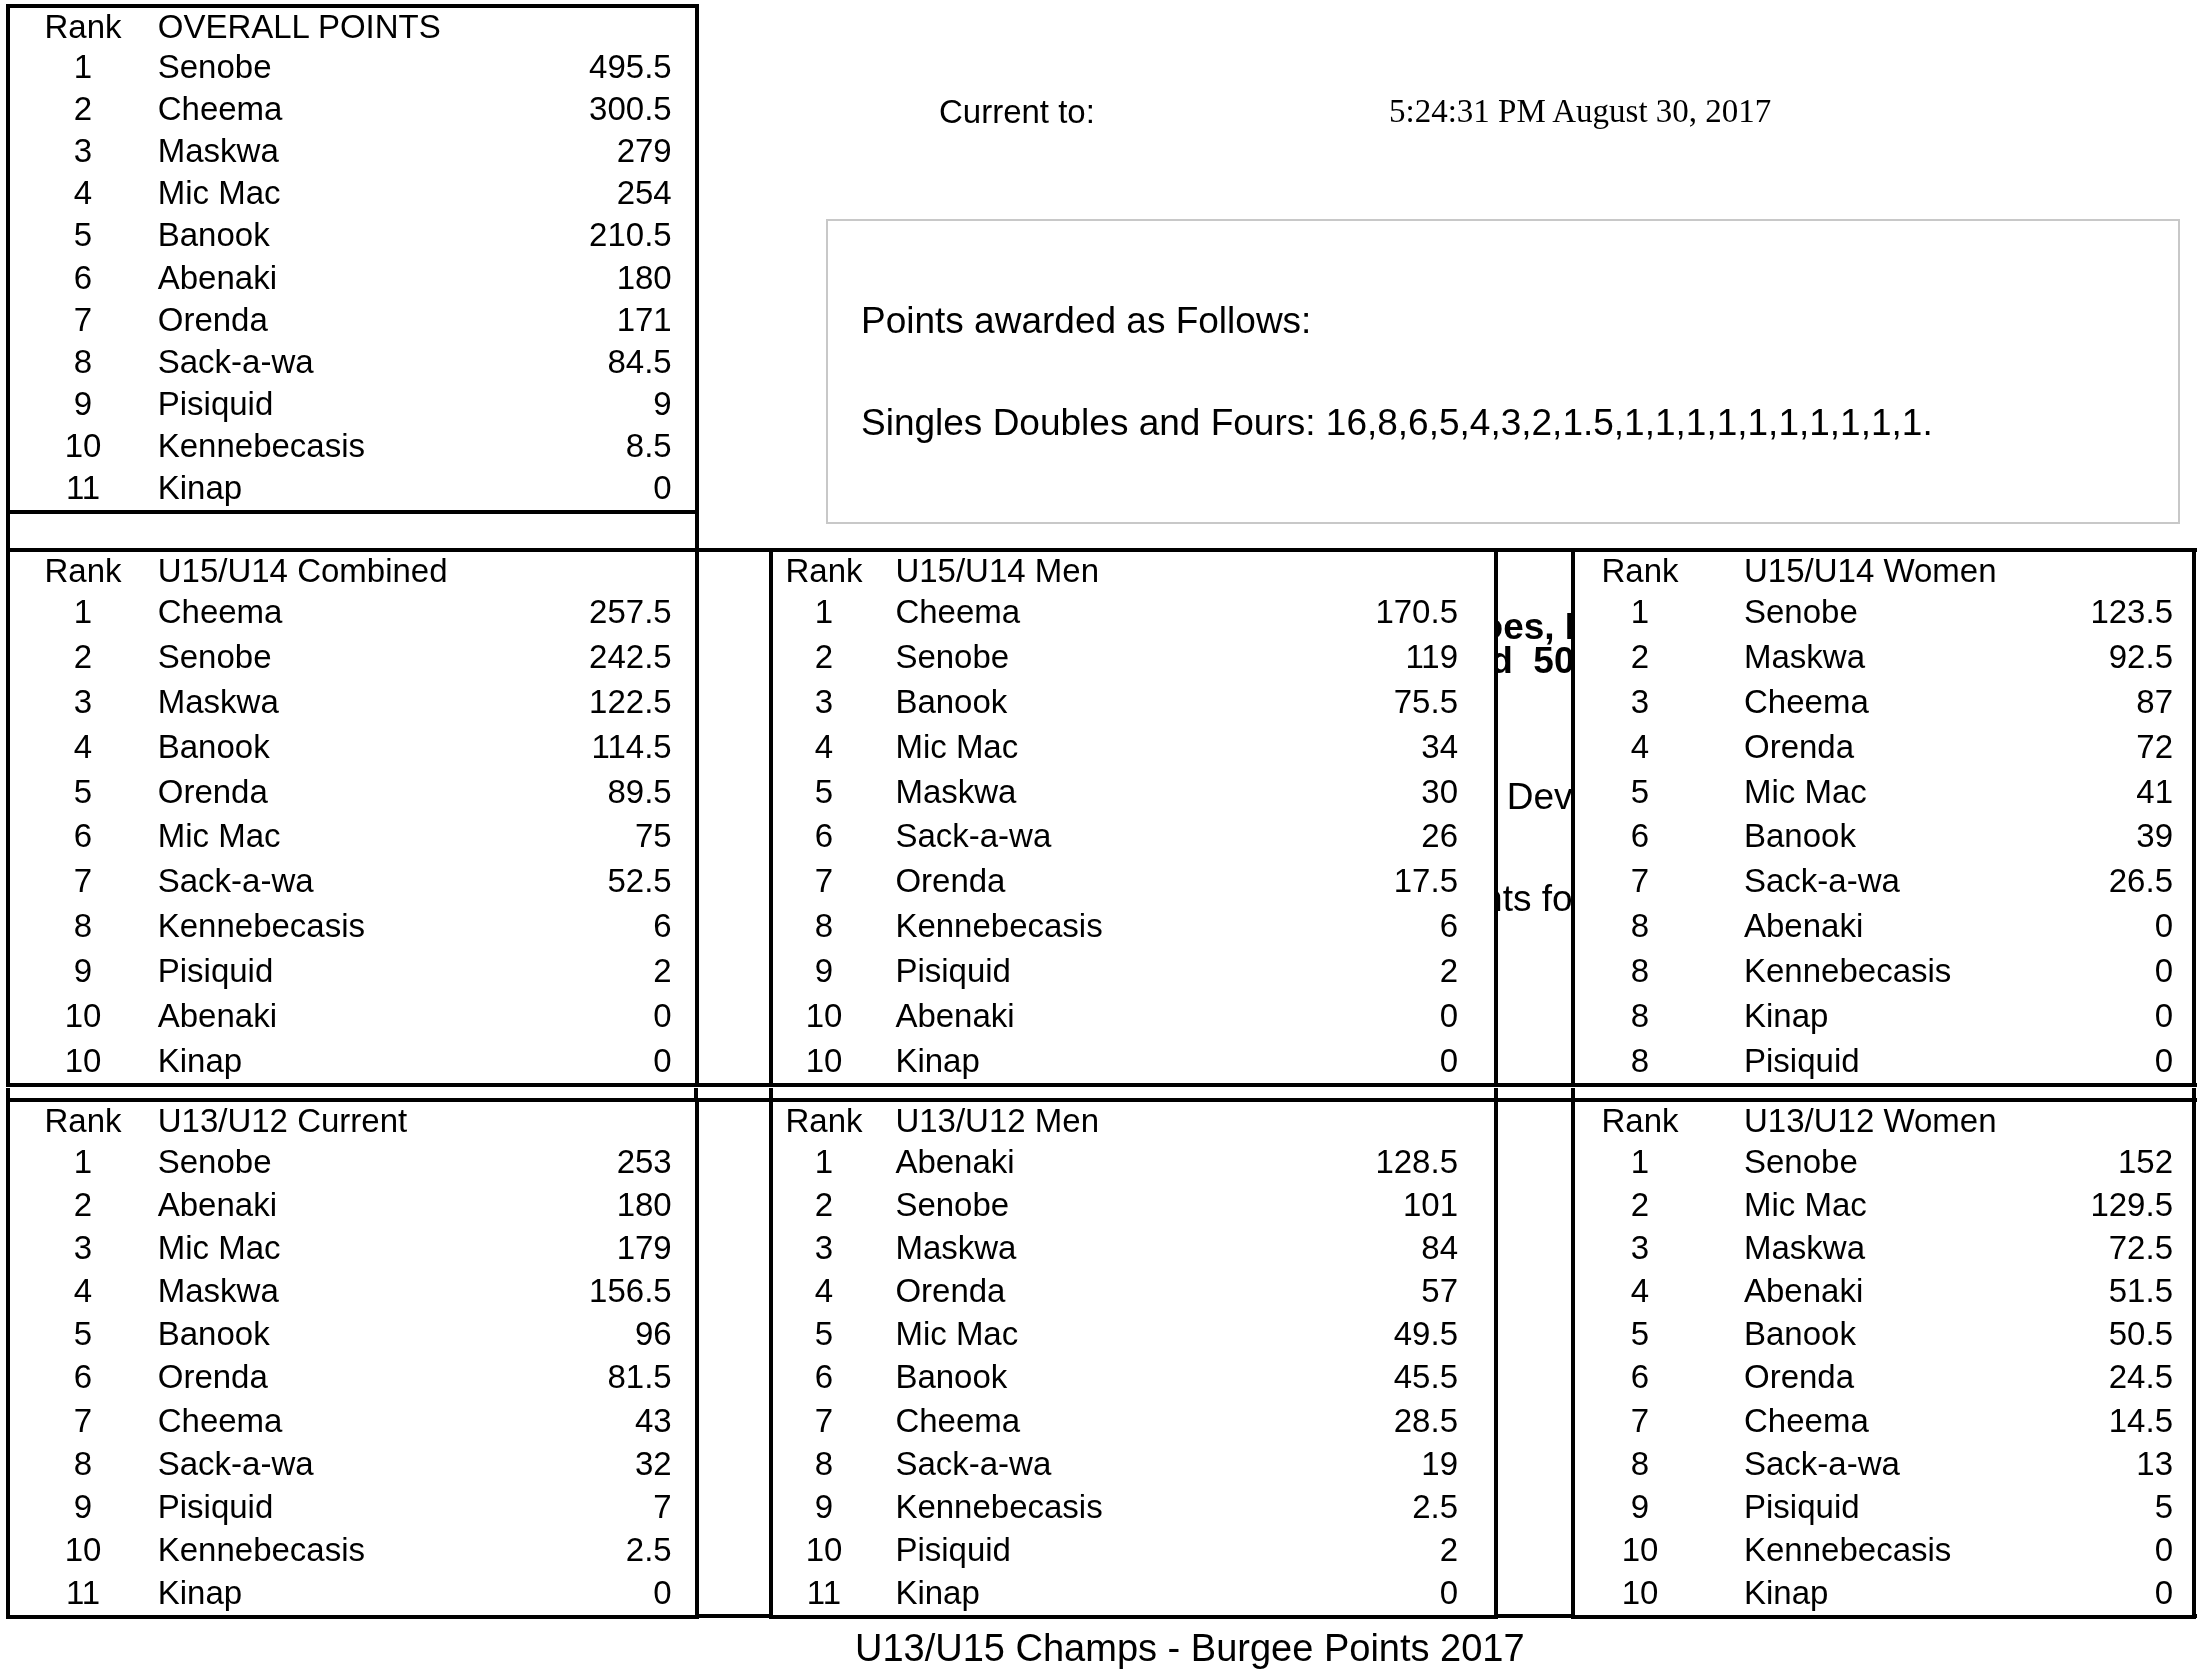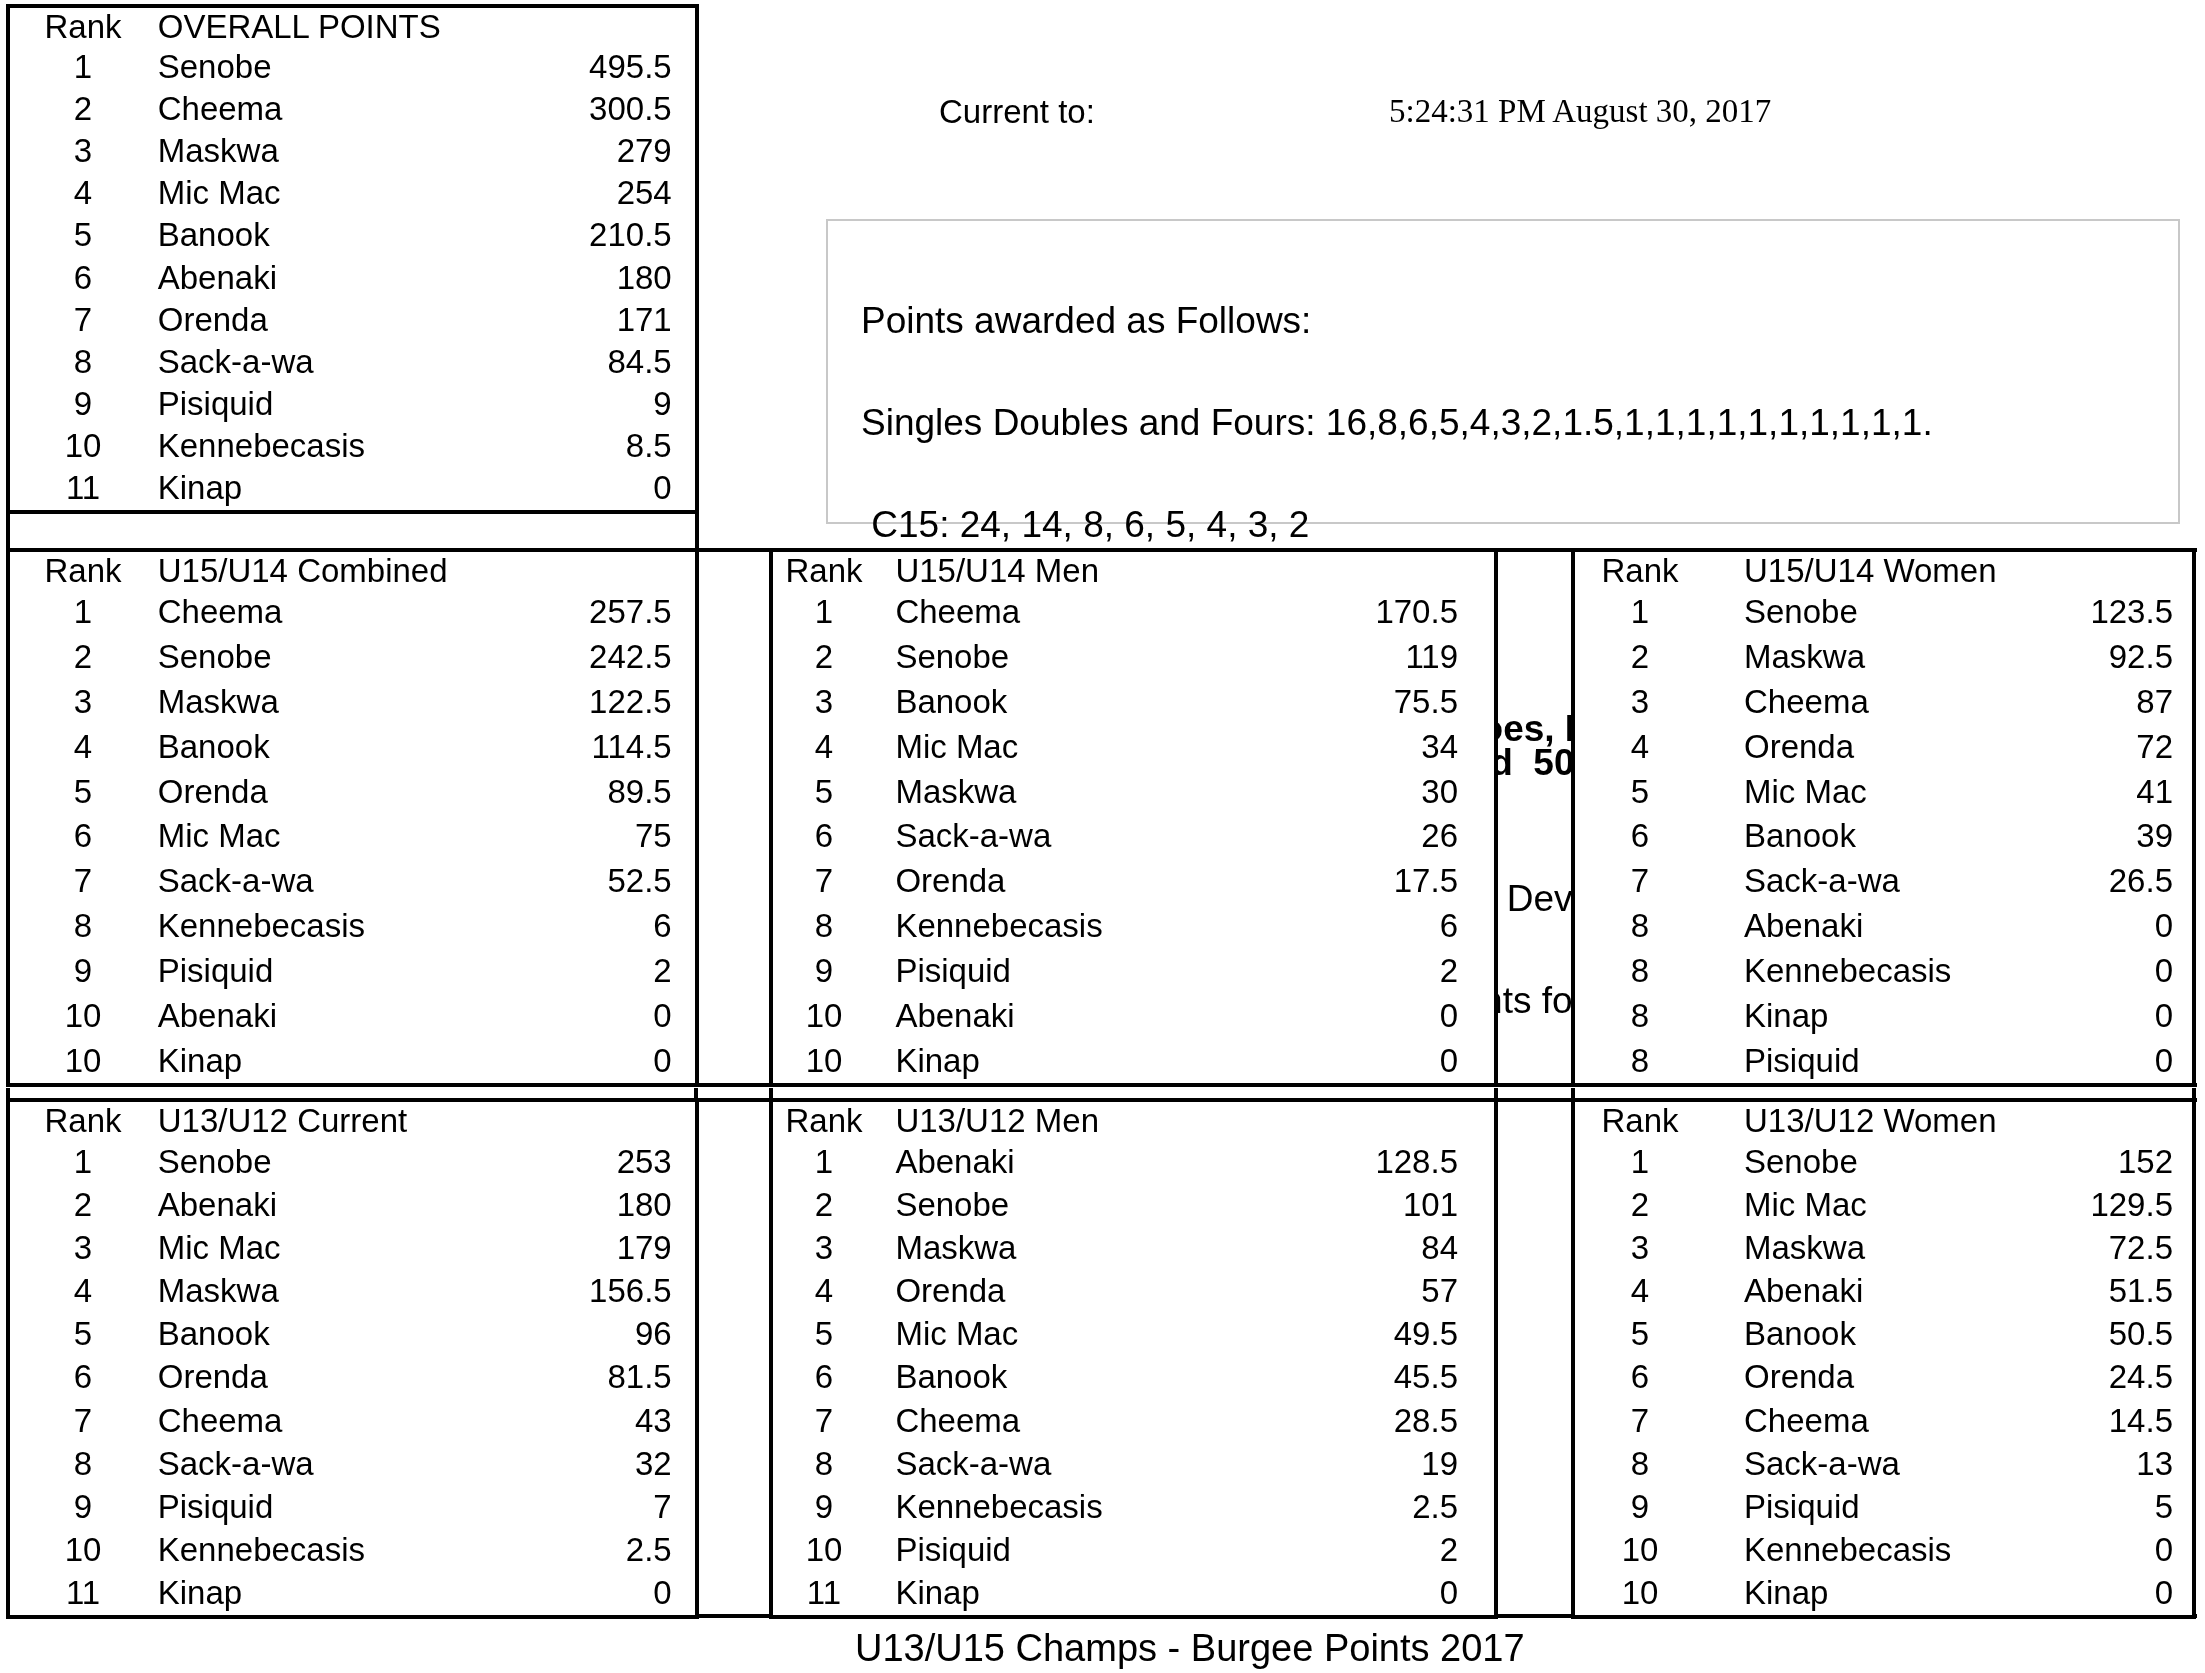--- a/index.html
+++ b/index.html
@@ -39,21 +39,20 @@
 </style>
 </head>
 <body>
 
 <span class="datehdr" style="left:939px;top:93px;">Current to:</span>
 <span class="datehdr" style="left:1389px;top:93px;font-family:Liberation Serif, serif;">5:24:31 PM August 30, 2017</span>
 
 <div class="notes">
   <div>Points awarded as Follows:</div>
   <div>Singles Doubles and Fours: 16,8,6,5,4,3,2,1.5,1,1,1,1,1,1,1,1,1,1.</div>
-  <div> C15: 24, 14, 8, 6, 5, 4, 3, 2</div>
   <div class="spacer"></div>
   <div class="b">Medals, awarded for Mixed WarCanoes, Points are awarded to the combined and overall categories and  50% to each gender of the age class.</div>
   <div>No Points OR Medals are  awarded for Development</div>
   <div>DNF results are granted last place points for the level of final they have reached</div>
 </div>
 
 <div class="vstrip" style="left:5.8px;top:514px;width:693px;height:34px;"></div>
 <div class="hline" style="left:5.8px;top:548px;width:2191px;"></div>
 <div class="hline" style="left:5.8px;top:1083px;width:2191px;"></div>
 <div class="hline" style="left:5.8px;top:1098px;width:2191px;"></div>

